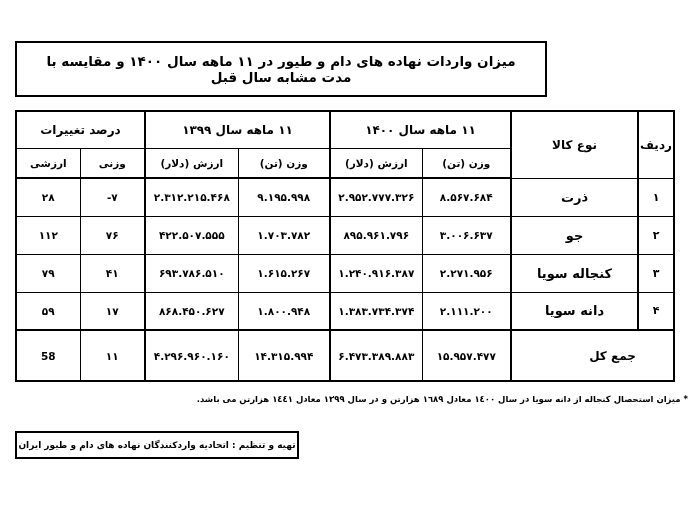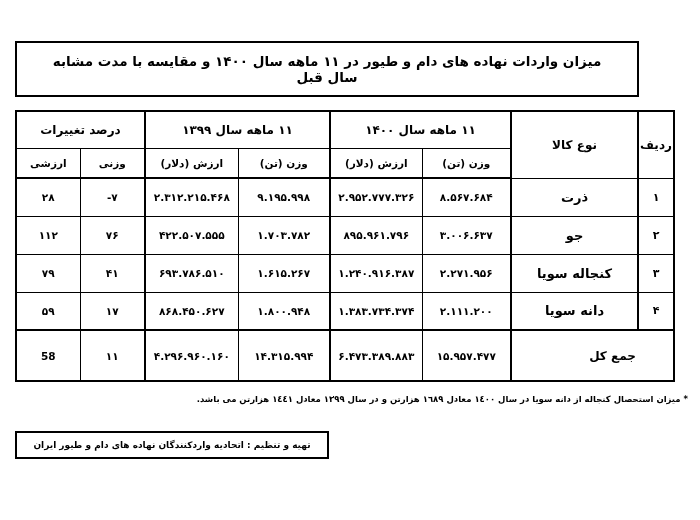--- a/index.html
+++ b/index.html
@@ -15,21 +15,21 @@
     background: #ffffff;
     direction: rtl;
     color: #000;
     overflow: hidden;
   }
   
   .title-box {
     position: absolute;
     left: 15px;
     top: 41px;
-    width: 624px;
+    width: 532px;
     height: 56px;
     border: 2px solid #000;
     display: flex;
     align-items: center;
     justify-content: center;
     box-sizing: border-box;
   }
   .title-box .title-text {
     font-weight: bold;
     font-size: 13.5px;
@@ -79,21 +79,21 @@
     font-size: 8.5px;
     font-weight: bold;
     text-align: right;
     direction: rtl;
   }
   
   .credit-box {
     position: absolute;
     left: 15px;
     top: 431px;
-    width: 314px;
+    width: 284px;
     height: 28px;
     border: 2px solid #000;
     display: flex;
     align-items: center;
     justify-content: center;
     box-sizing: border-box;
   }
   .credit-box .credit-text {
     font-weight: bold;
     font-size: 9px;

